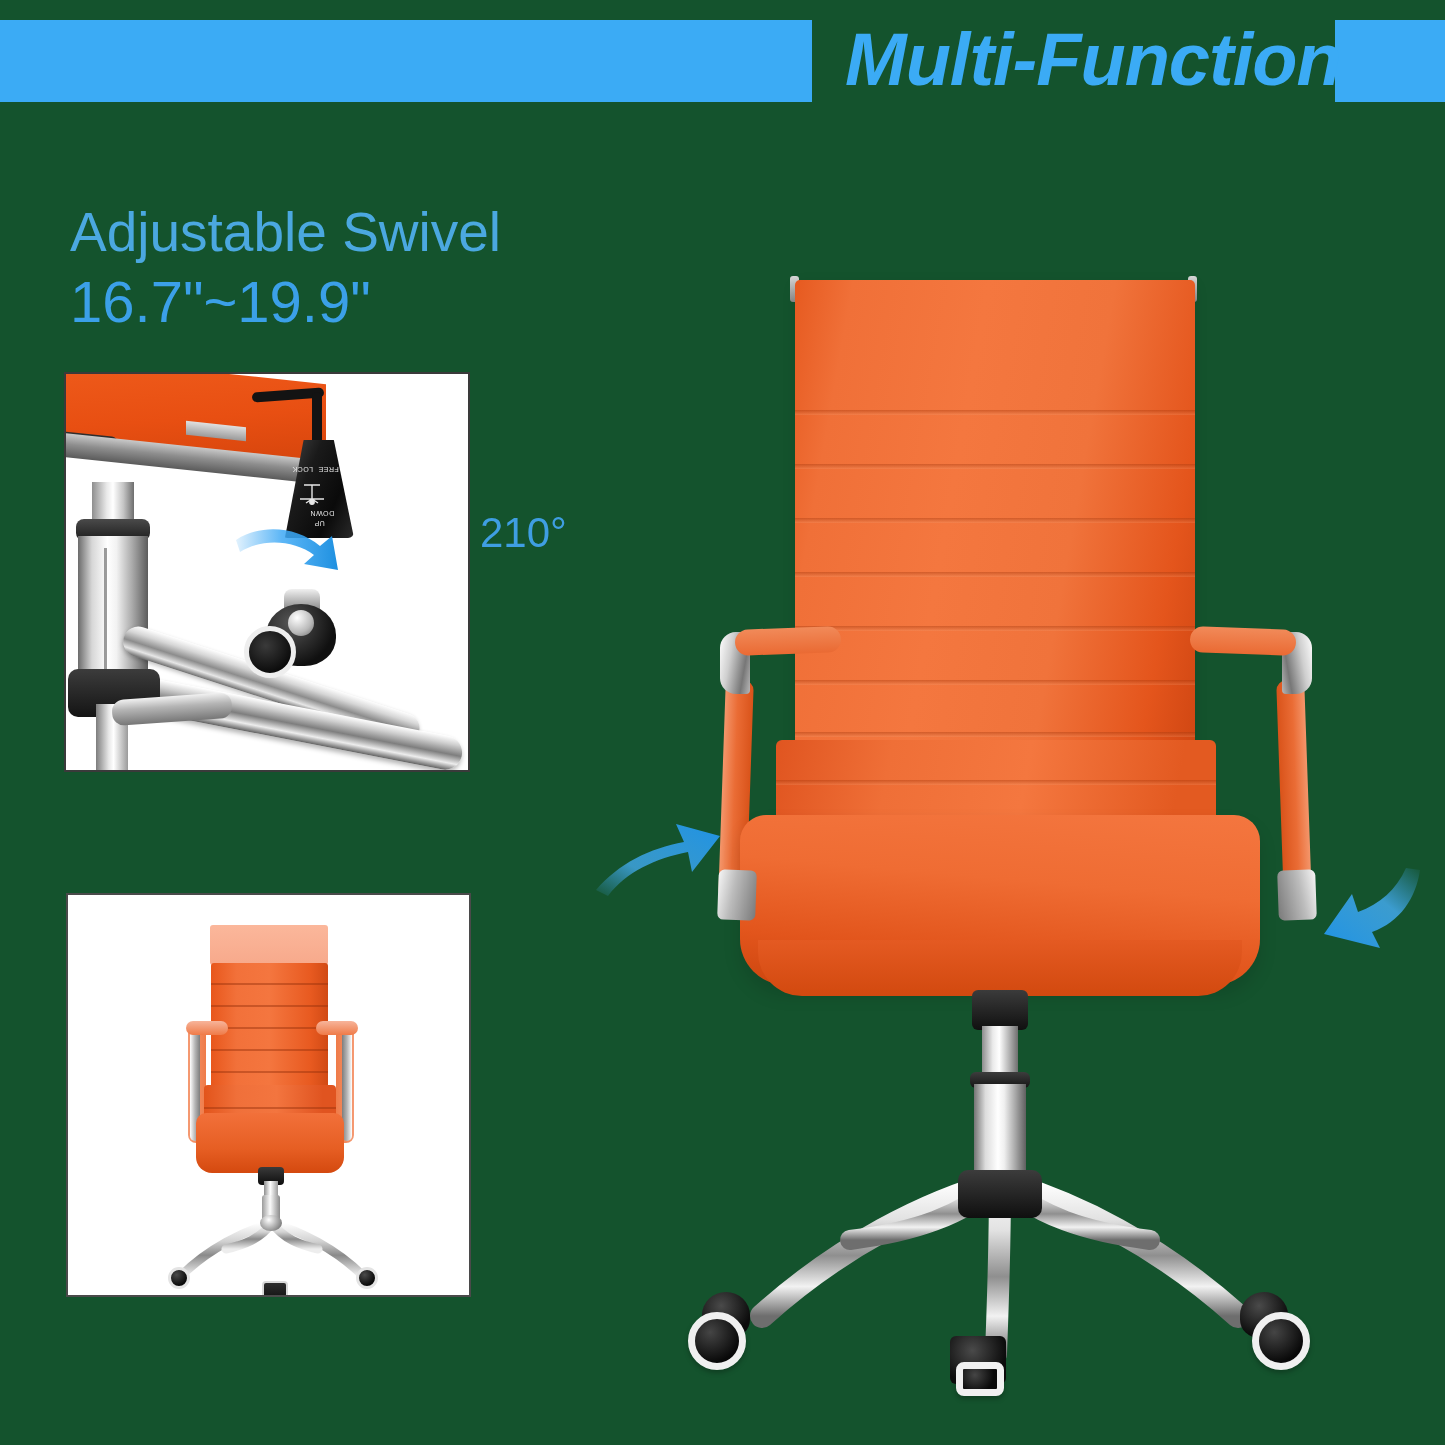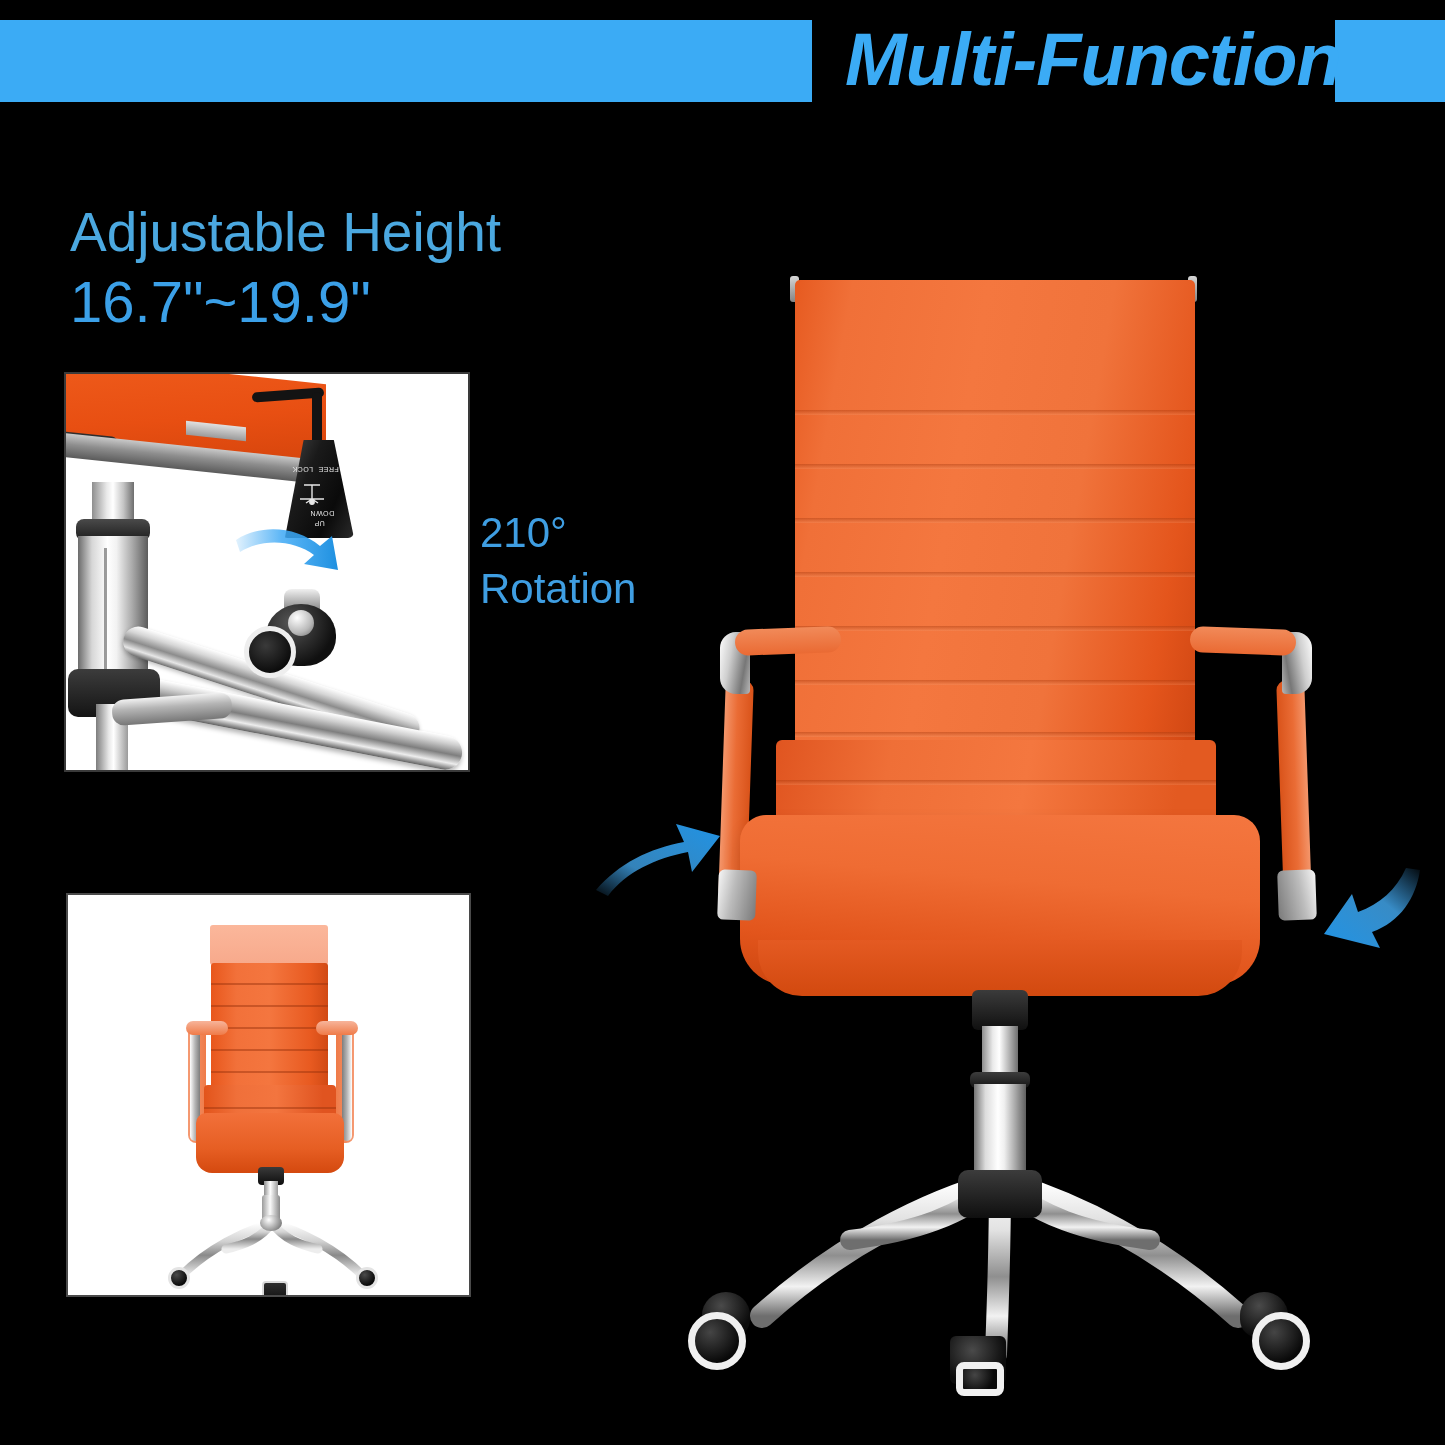--- a/index.html
+++ b/index.html
@@ -7,21 +7,21 @@
     padding: 0;
     background: #ffffff;
   }
   body {
     font-family: "Liberation Sans", sans-serif;
   }
   #page {
     position: relative;
     width: 1445px;
     height: 1445px;
-    background: #000000;
+    background: #14532d;
     overflow: hidden;
     text-decoration: underline;
   }
 
   
   .hdr-bar-left {
     position: absolute;
     left: 0px;
     top: 20px;
     width: 812px;
@@ -568,26 +568,25 @@
 </style>
 </head>
 <body>
 
 <div id="page">
 
   <div class="hdr-bar-left"></div>
   <div class="hdr-bar-right"></div>
   <div class="hdr-title">Multi-Function</div>
 
-  <div class="adj-title">Adjustable Height</div>
+  <div class="adj-title">Adjustable Swivel</div>
   <div class="adj-range">16.7"~19.9"</div>
 
   <div class="swivel-block">
     <div>210°</div>
-    <div>Rotation</div>
   </div>
 
   <div class="photo-box" id="box-lift">
     <div class="lift-stage">
 
       <div class="lift-seat"></div>
       <div class="lift-seat-blk"></div>
       <div class="lift-seat-edge"></div>
       <div class="lift-mech-bar"></div>
 

